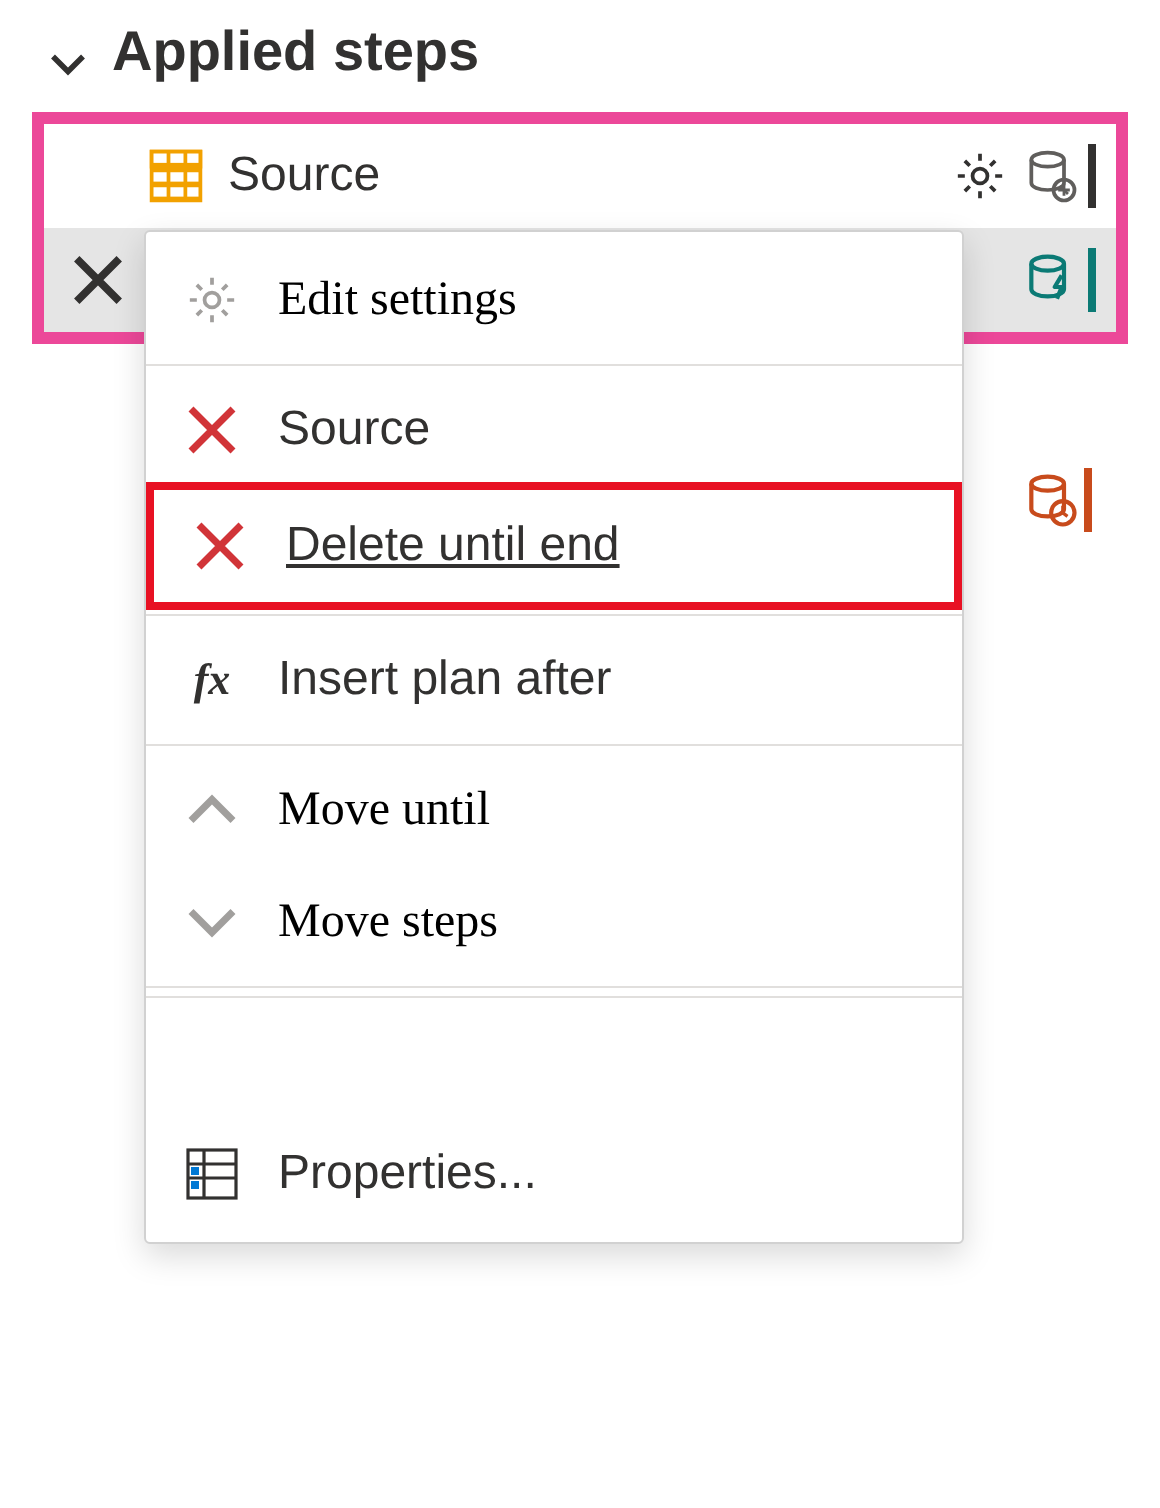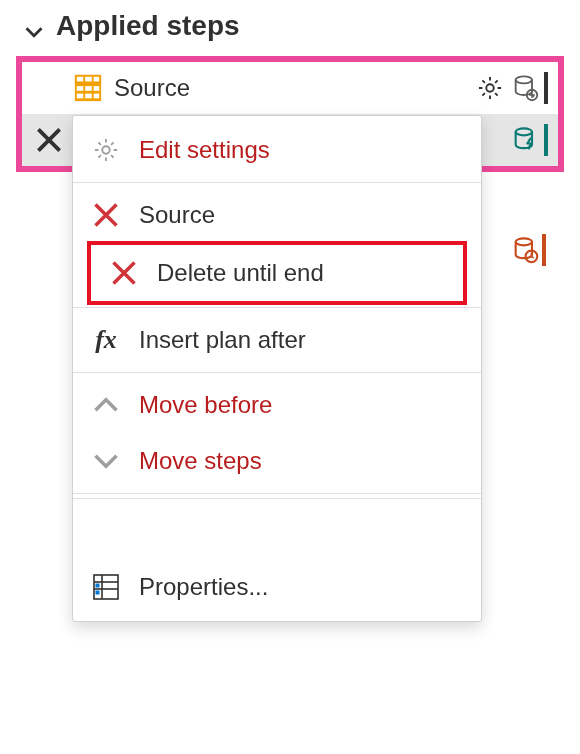--- a/index.html
+++ b/index.html
@@ -102,29 +102,31 @@
     }
     .menu-item {
       display: flex;
       align-items: center;
       height: 56px;
       padding: 0 18px;
       gap: 18px;
       cursor: pointer;
     }
     .menu-item.disabled {
-      color: #b91c1c;
+      color: #000000;
       cursor: default;
+      font-family: Liberation Serif, serif;
     }
     .menu-item.highlighted {
       border: 4px solid #e81123;
       height: 64px;
-      margin: -2px 14px;
+      margin: -2px 0;
       position: relative;
       z-index: 1;
+      text-decoration: underline;
     }
     .menu-icon {
       width: 30px;
       height: 30px;
       display: flex;
       align-items: center;
       justify-content: center;
       flex-shrink: 0;
     }
     .menu-icon svg {
@@ -263,34 +265,34 @@
           <path d="M2 2L14 14M14 2L2 14" stroke="#d13438" stroke-width="2"></path>
         </svg>
     </span>
     <span class="menu-label">Delete until end</span>
   </div>
 
   <div class="menu-divider"></div>
 
   <div class="menu-item">
     <span class="menu-icon">
-      <span style="font-family: 'Times New Roman', serif; font-style: italic; font-size: 26px; font-weight:600;">fx</span>
+      <span style="font-family: 'Times New Roman', serif; font-style: italic; font-size: 22px; font-weight:600;">fx</span>
     </span>
     <span class="menu-label">Insert plan after</span>
   </div>
 
   <div class="menu-divider"></div>
 
   <div class="menu-item disabled">
     <span class="menu-icon">
       <svg viewBox="0 0 16 16">
           <path d="M2 11 L8 5 L14 11" stroke="#a19f9d" stroke-width="2" fill="none"></path>
         </svg>
     </span>
-    <span class="menu-label">Move before</span>
+    <span class="menu-label">Move until</span>
   </div>
 
   <div class="menu-item disabled">
     <span class="menu-icon">
       <svg viewBox="0 0 16 16">
           <path d="M2 5 L8 11 L14 5" stroke="#a19f9d" stroke-width="2" fill="none"></path>
         </svg>
     </span>
     <span class="menu-label">Move steps</span>
   </div>

